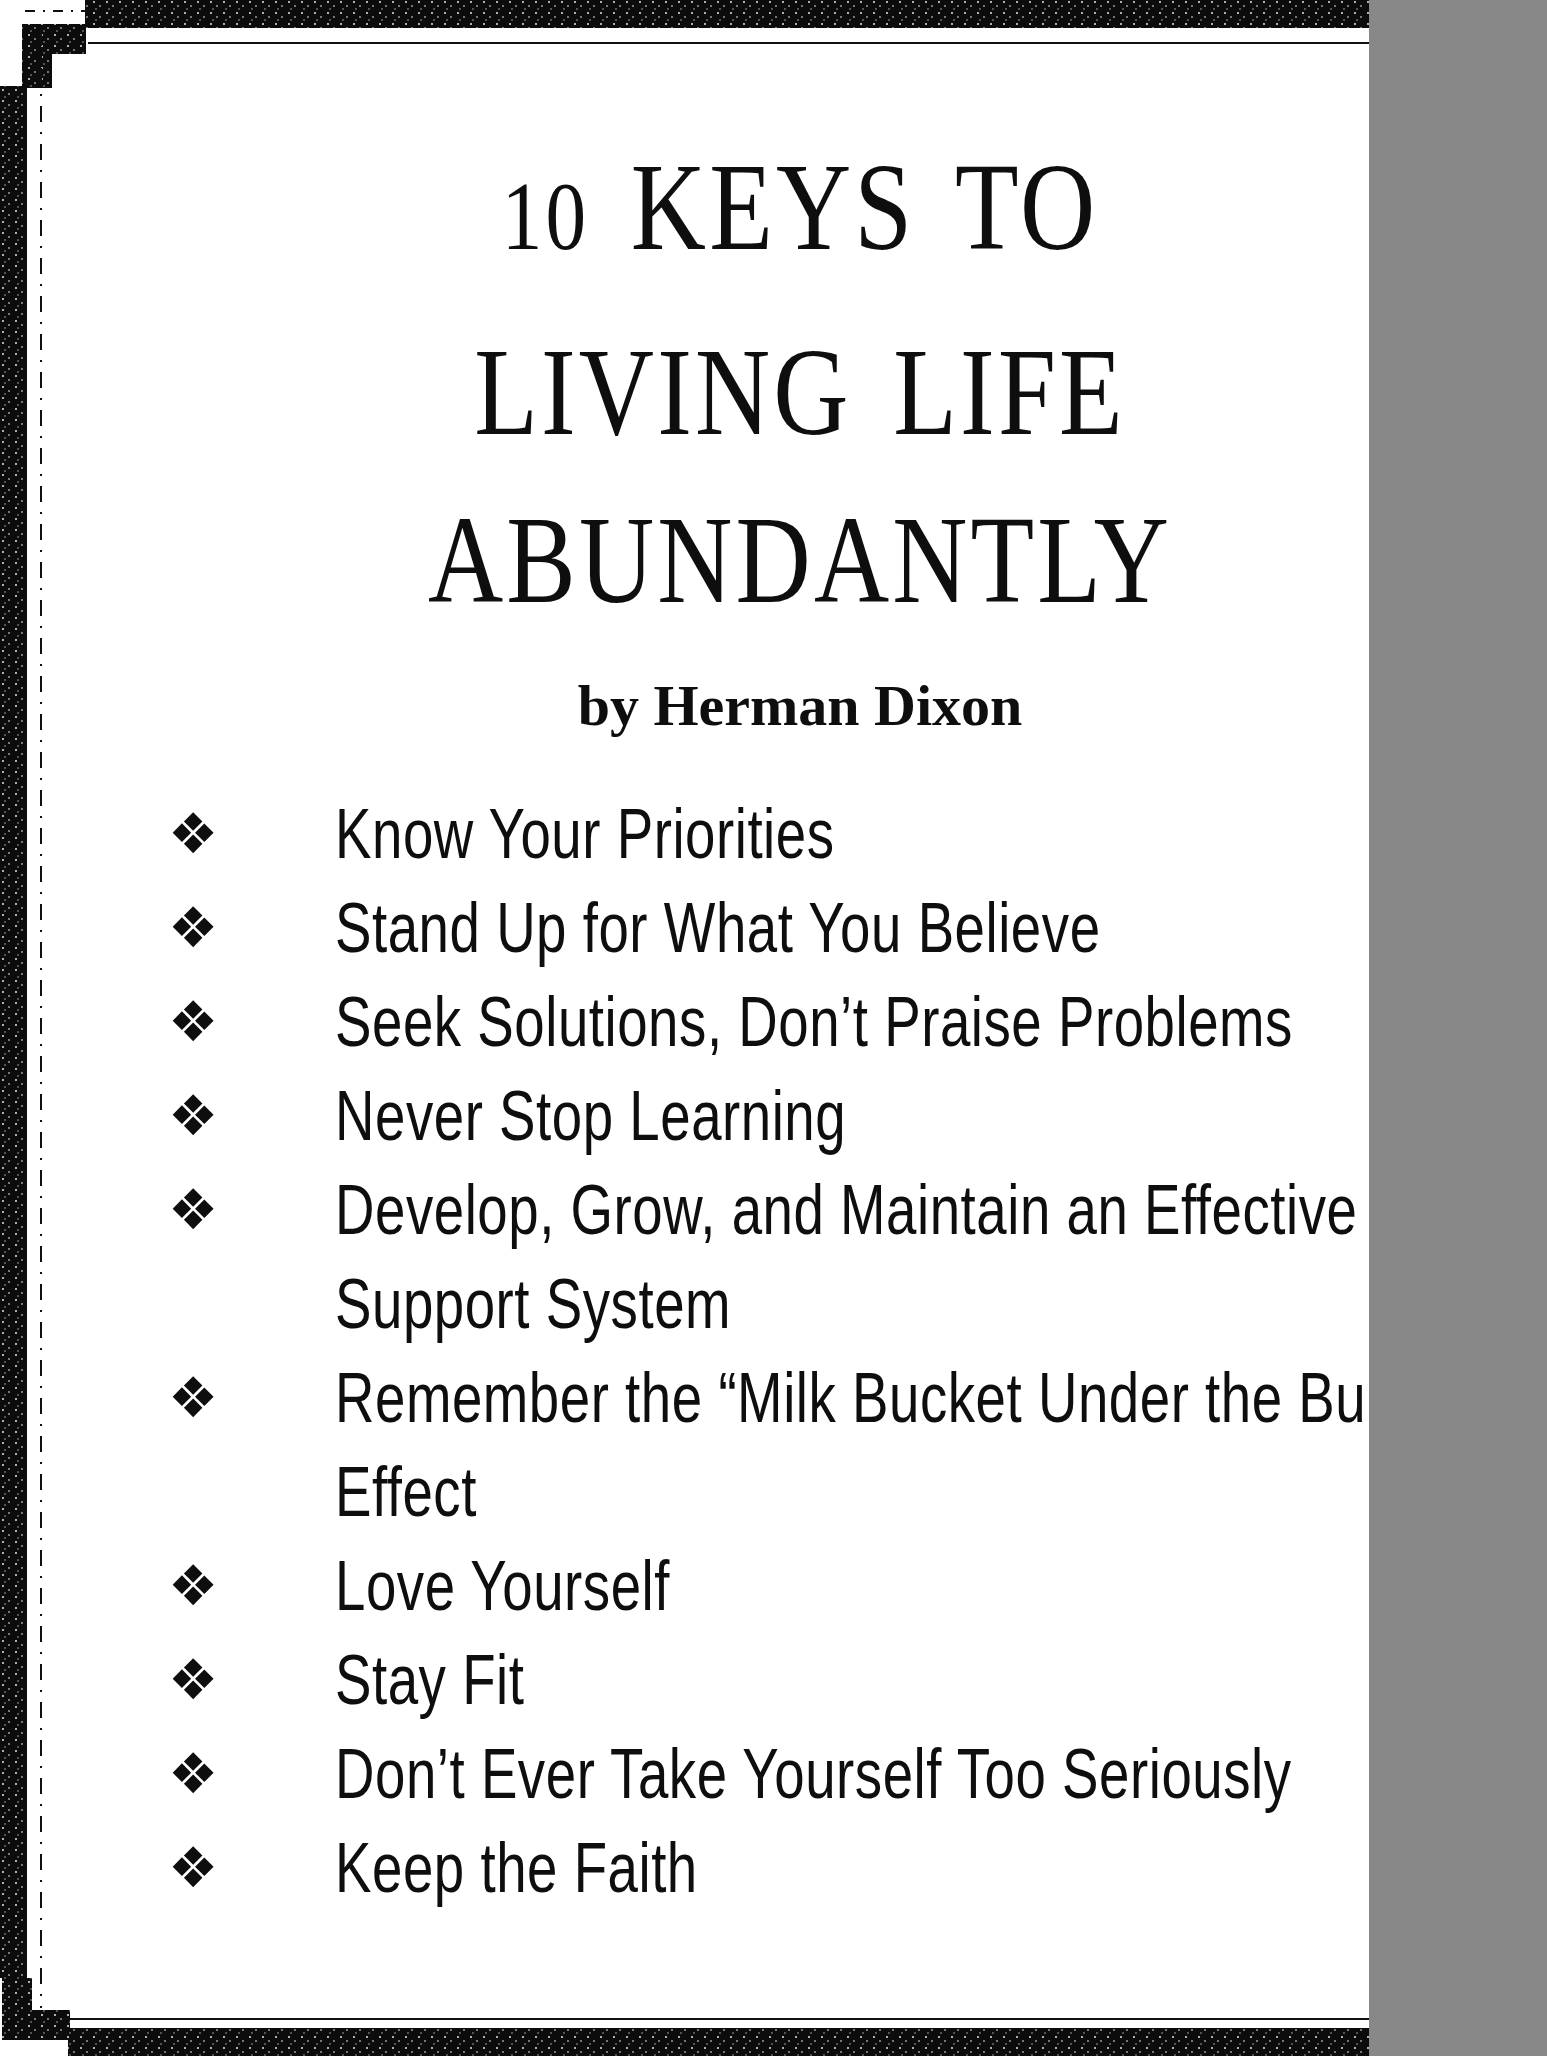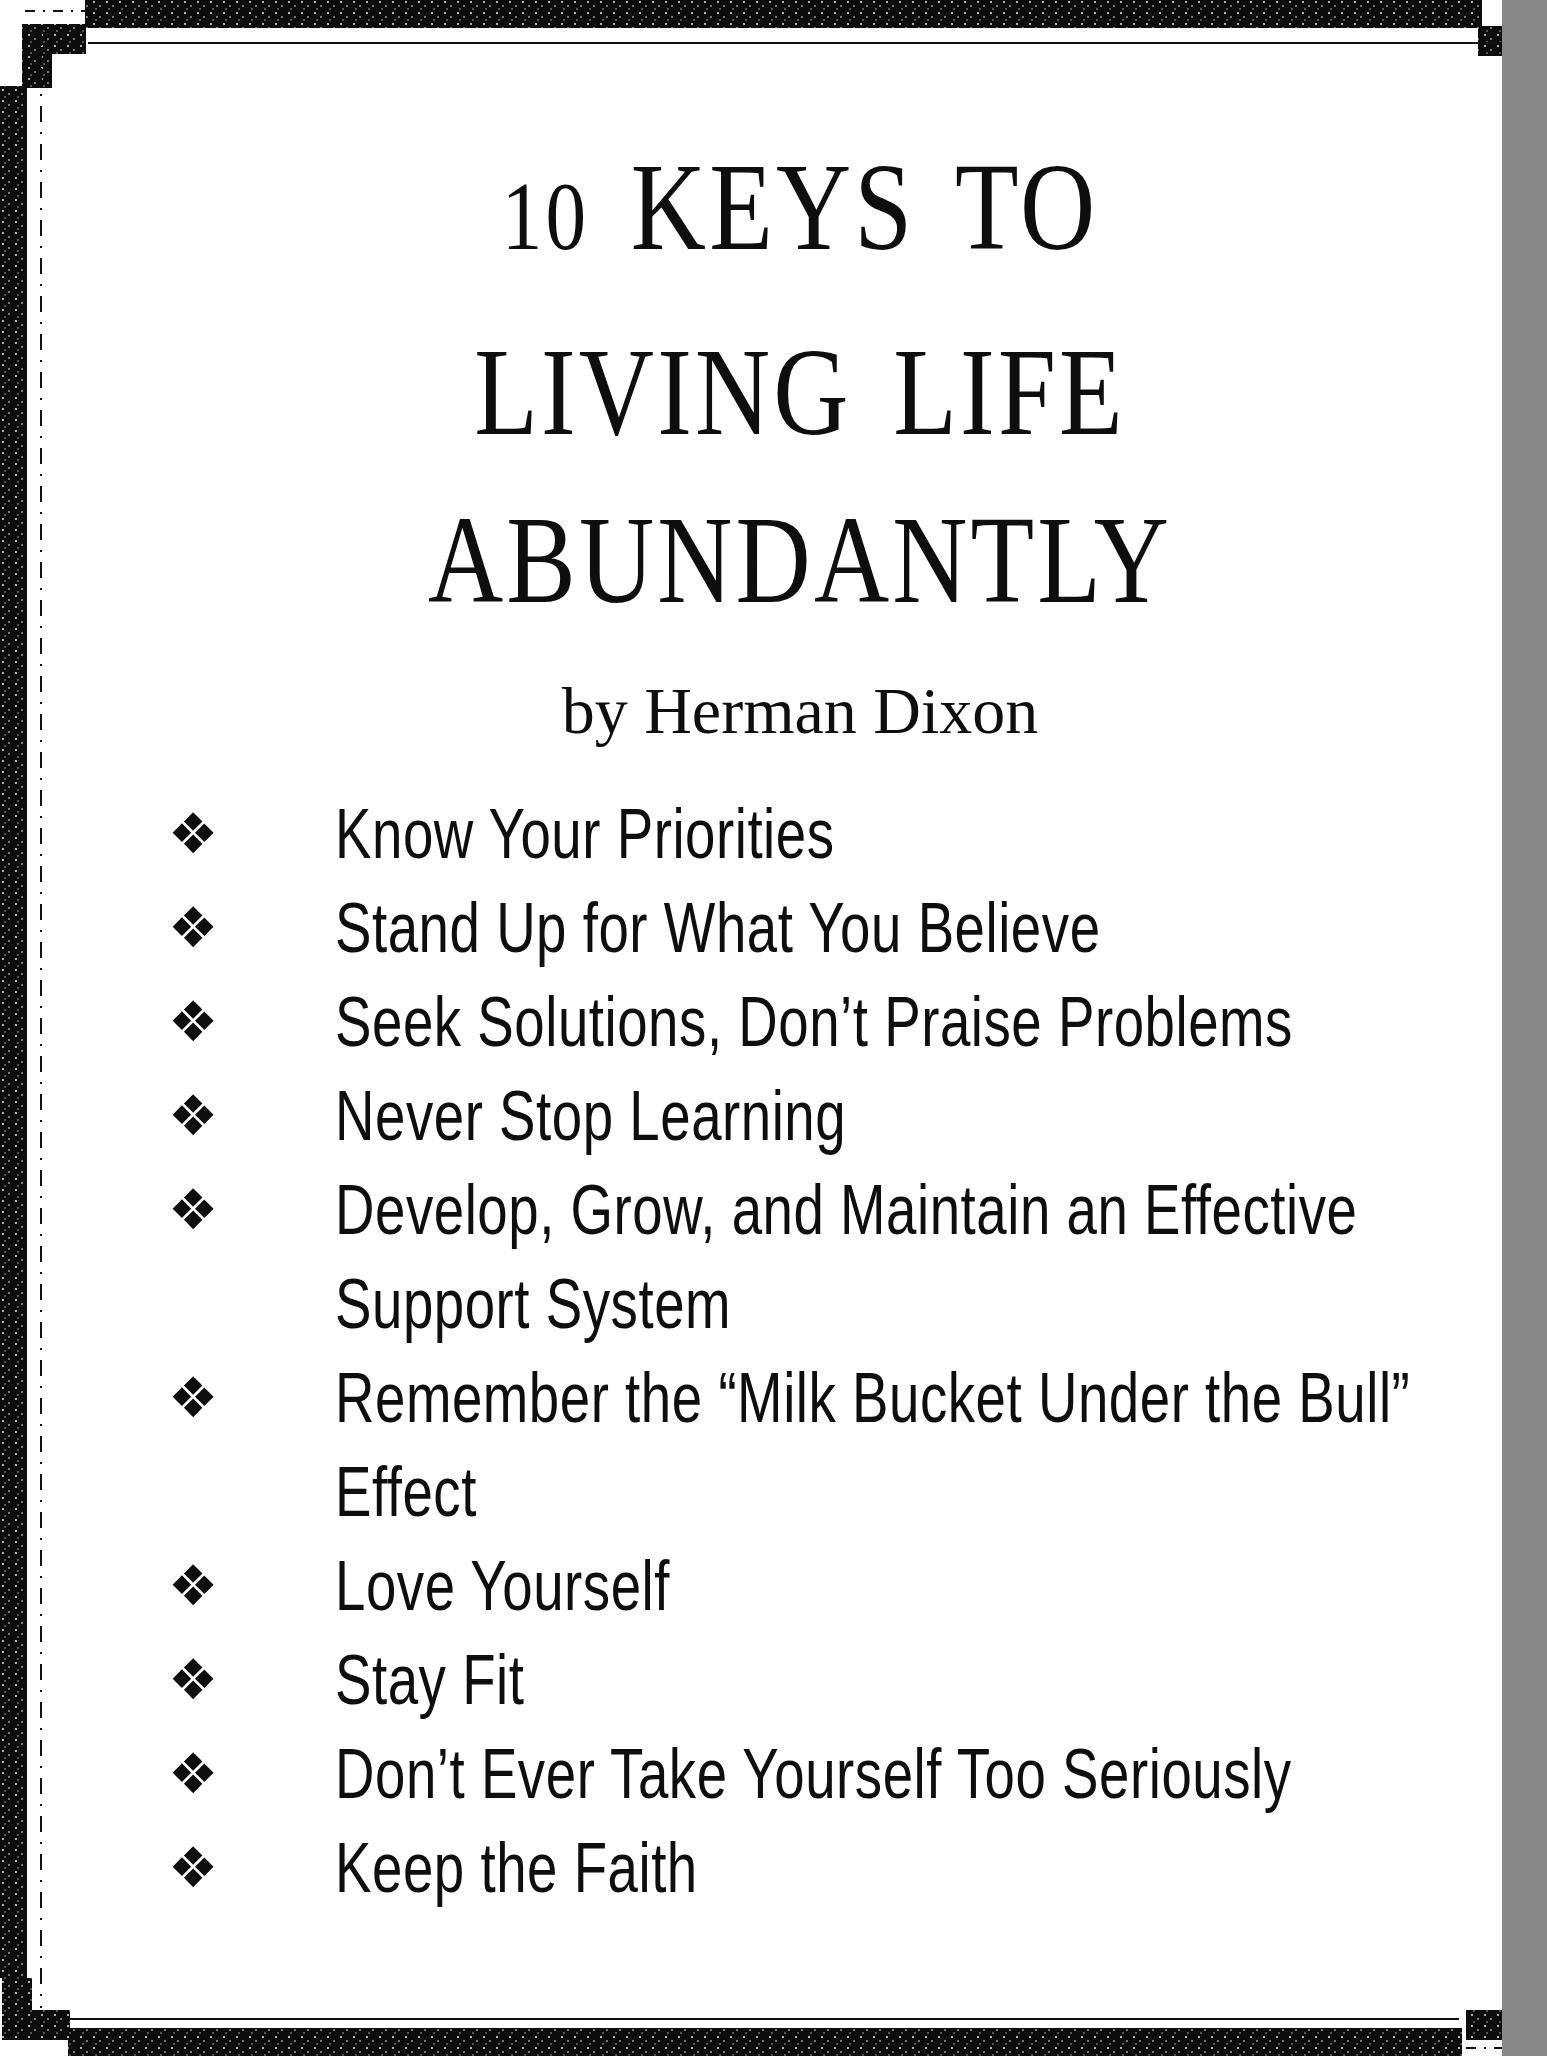--- a/index.html
+++ b/index.html
@@ -1,18 +1,18 @@
 <!DOCTYPE html>
 <html style="--ink: #0e0e0e; --paper: #ffffff;"><head>
 <meta charset="utf-8">
 <style>
   html,body{margin:0;padding:0;background:#888;}
   .page{
     position:relative;
-    width:1502px;height:2056px;
+    width:1369px;height:2056px;
     background:var(--paper,#ffffff);
     overflow:hidden;
     font-family:"Liberation Serif", serif;
     color:var(--ink,#0e0e0e);
   }
   .border-svg{position:absolute;inset:0;width:1547px;height:2056px;}
   
   .title-line{
     position:absolute;left:80px;width:1440px;
     text-align:center;white-space:nowrap;
@@ -21,21 +21,21 @@
     transform:scaleX(0.84);
     font-weight:500;
   }
   .title-line .tnum{font-size:0.78em;}
   .t1{top:134px;}
   .t2{top:319px;}
   .t3{top:487px;}
   
   .byline{
     position:absolute;left:80px;width:1440px;top:671px;
-    text-align:center;font-size:66px;line-height:1.2;
+    text-align:center;font-size:58px;line-height:1.2;font-weight:bold;
   }
   
   .keys{
     position:absolute;left:168px;top:787px;width:1379px;
     margin:0;padding:0;list-style:none;
     font-family:"Liberation Sans", sans-serif;
     font-size:70px;line-height:94px;
   }
   .keys li{position:relative;padding-left:167px;margin:0;}
   .bullet{

